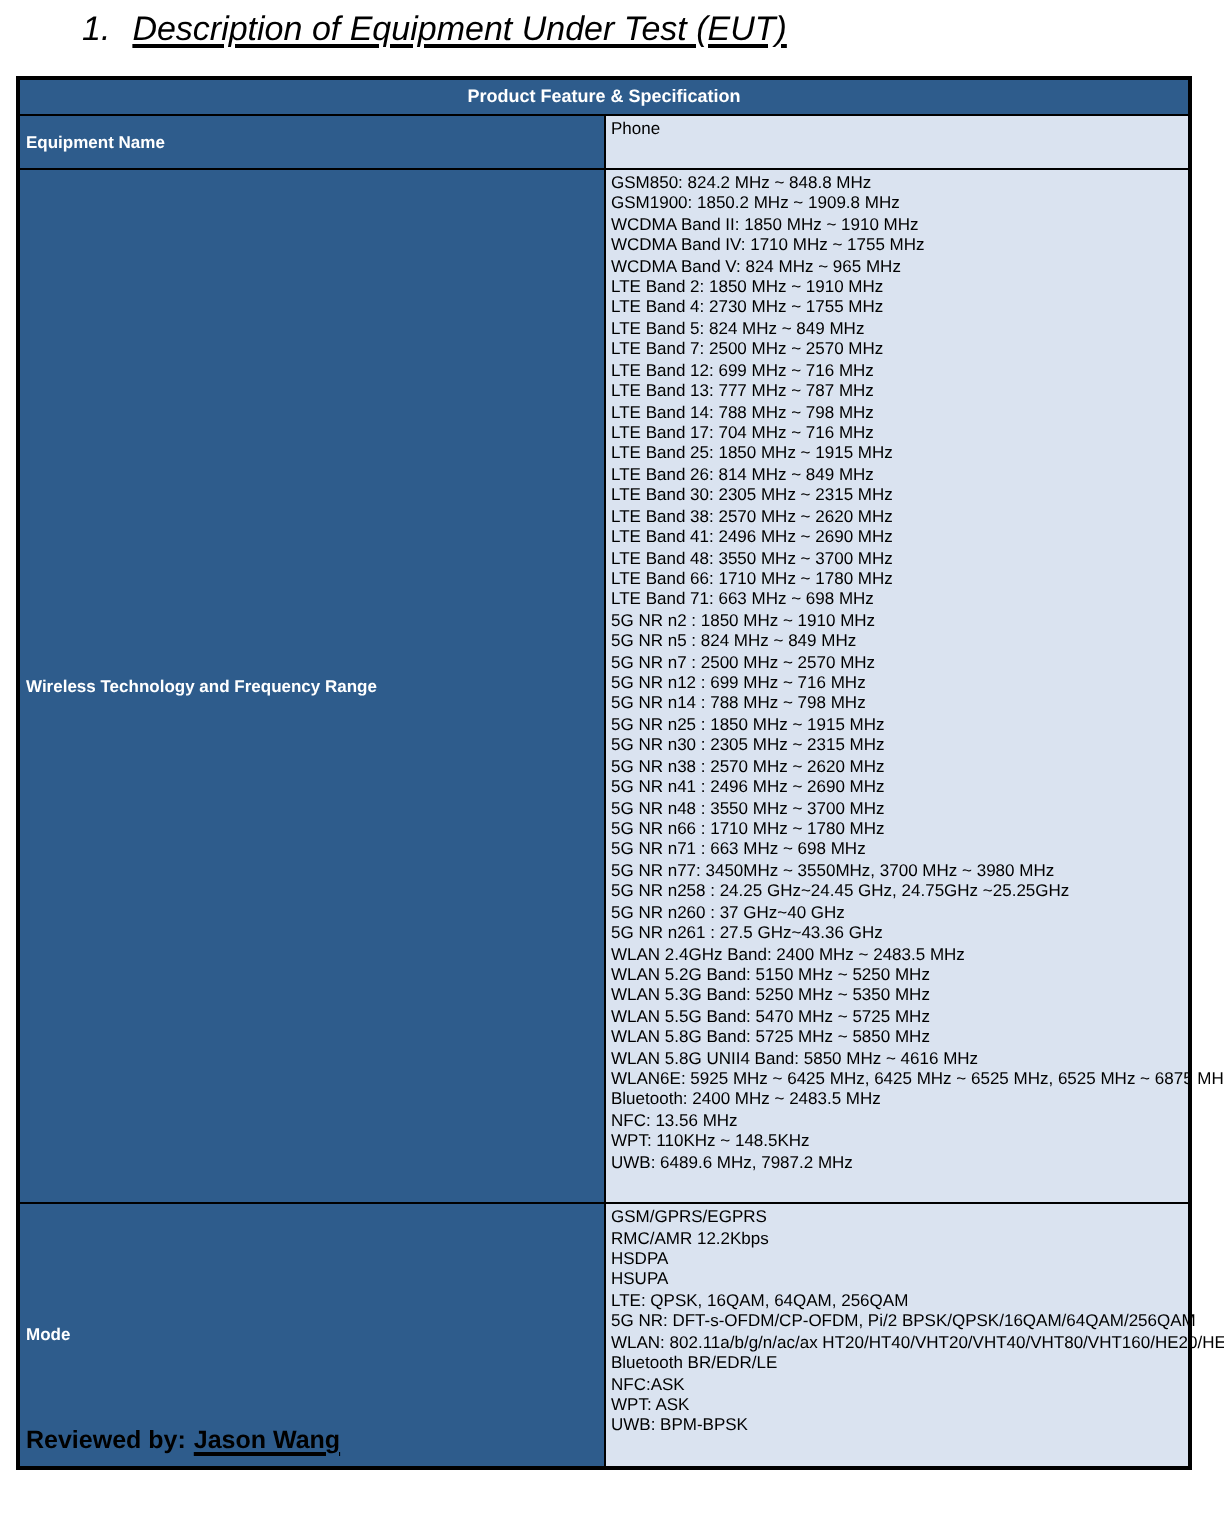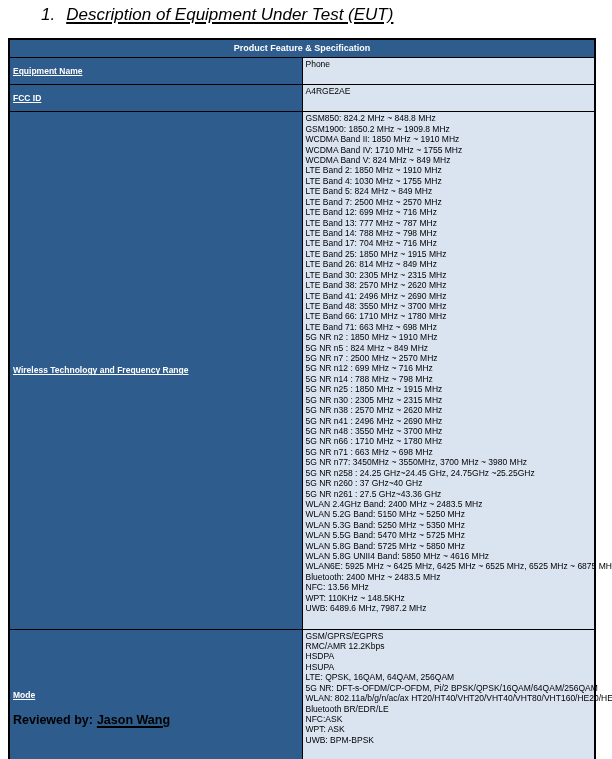--- a/index.html
+++ b/index.html
@@ -31,21 +31,21 @@
   .spec-table th, .spec-table td { border: 1px solid #000; }
   .table-header {
     background: var(--header-blue, #2E5C8C);
     color: #fff; font-size: 9px; font-weight: bold;
     text-align: center; height: 18px; line-height: 13px;
   }
   .label-cell {
     background: var(--header-blue, #2E5C8C);
     color: #fff; font-weight: bold; font-size: 8.5px;
     width: 116px; padding: 1px 4px 1px 3px;
-    vertical-align: middle; line-height: 10.4px; text-decoration: underline;
+    vertical-align: middle; line-height: 10.4px;
   }
   .value-cell {
     background: var(--cell-blue, #DAE3F0);
     color: #000; font-size: 8.5px;
     padding: 1px 2px 15px 3px; vertical-align: middle;
   }
   .value-line { line-height: 10.42px; white-space: nowrap; }
   tr.single td { height: 13px; }
 
   
@@ -68,36 +68,30 @@
         <th colspan="2" class="table-header">Product Feature &amp; Specification</th>
       </tr>
     </thead>
     <tbody id="spec-body">
         <tr class="single">
           <td class="label-cell">Equipment Name</td>
           <td class="value-cell">
             <div class="value-line">Phone</div>
           </td>
         </tr>
-        <tr class="single">
-          <td class="label-cell">FCC ID</td>
-          <td class="value-cell">
-            <div class="value-line">A4RGE2AE</div>
-          </td>
-        </tr>
         <tr>
           <td class="label-cell">Wireless Technology and Frequency Range</td>
           <td class="value-cell">
             <div class="value-line">GSM850: 824.2 MHz ~ 848.8 MHz</div>
             <div class="value-line">GSM1900: 1850.2 MHz ~ 1909.8 MHz</div>
             <div class="value-line">WCDMA Band II: 1850 MHz ~ 1910 MHz</div>
             <div class="value-line">WCDMA Band IV: 1710 MHz ~ 1755 MHz</div>
-            <div class="value-line">WCDMA Band V: 824 MHz ~ 849 MHz</div>
+            <div class="value-line">WCDMA Band V: 824 MHz ~ 965 MHz</div>
             <div class="value-line">LTE Band 2: 1850 MHz ~ 1910 MHz</div>
-            <div class="value-line">LTE Band 4: 1030 MHz ~ 1755 MHz</div>
+            <div class="value-line">LTE Band 4: 2730 MHz ~ 1755 MHz</div>
             <div class="value-line">LTE Band 5: 824 MHz ~ 849 MHz</div>
             <div class="value-line">LTE Band 7: 2500 MHz ~ 2570 MHz</div>
             <div class="value-line">LTE Band 12: 699 MHz ~ 716 MHz</div>
             <div class="value-line">LTE Band 13: 777 MHz ~ 787 MHz</div>
             <div class="value-line">LTE Band 14: 788 MHz ~ 798 MHz</div>
             <div class="value-line">LTE Band 17: 704 MHz ~ 716 MHz</div>
             <div class="value-line">LTE Band 25: 1850 MHz ~ 1915 MHz</div>
             <div class="value-line">LTE Band 26: 814 MHz ~ 849 MHz</div>
             <div class="value-line">LTE Band 30: 2305 MHz ~ 2315 MHz</div>
             <div class="value-line">LTE Band 38: 2570 MHz ~ 2620 MHz</div>

